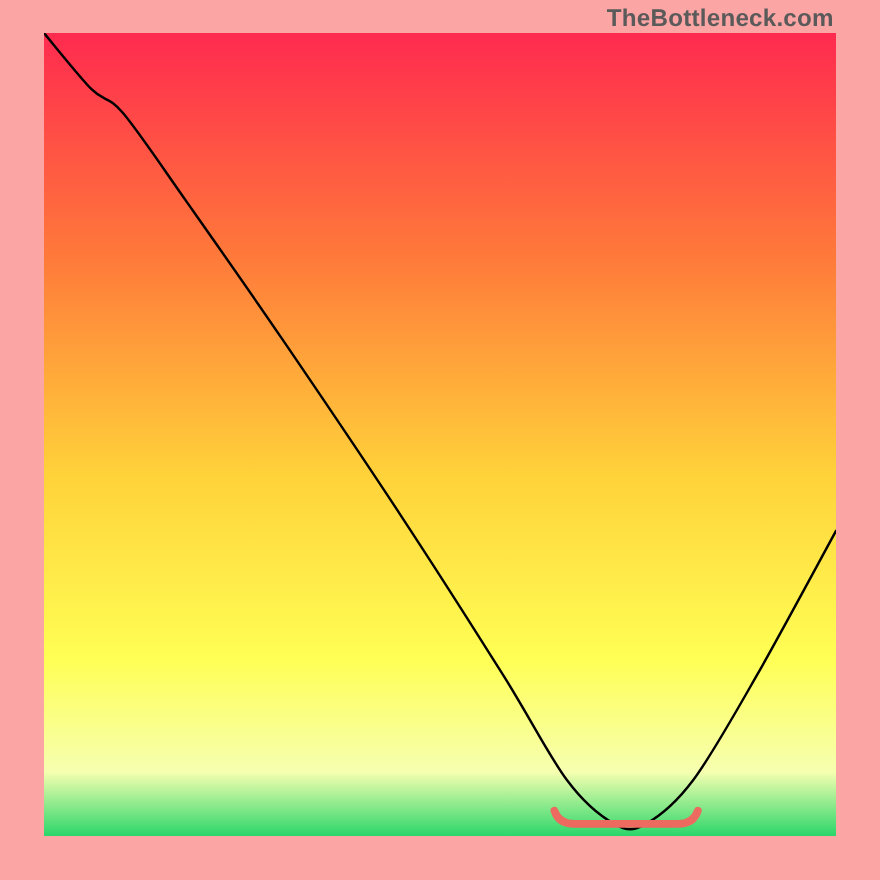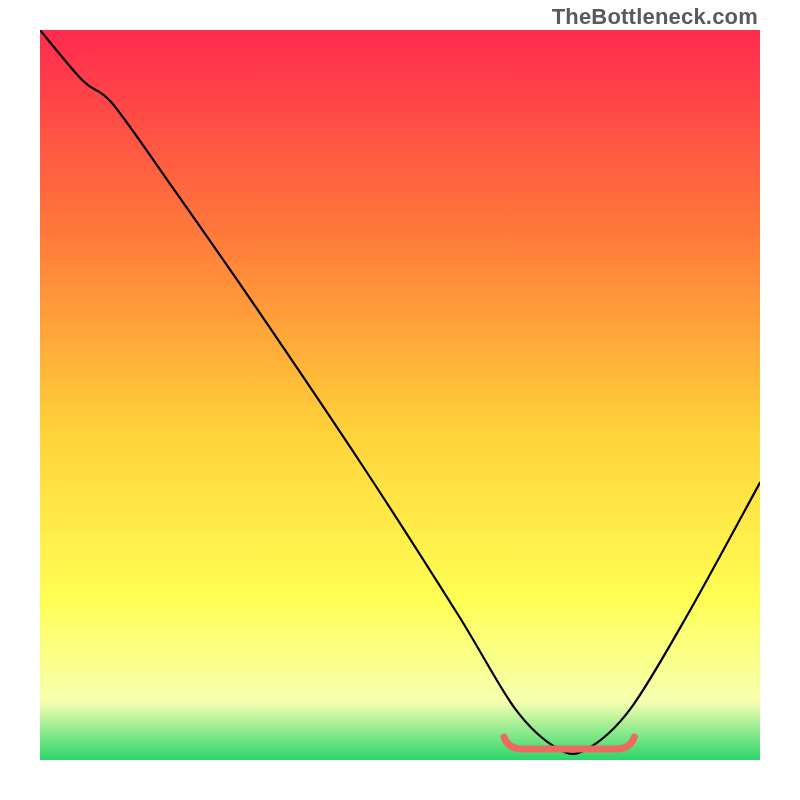--- a/index.html
+++ b/index.html
@@ -9,21 +9,21 @@
     height: 800px;
     background: #000;
     overflow: hidden;
   }
   .frame {
     position: absolute;
     left: 0;
     top: 0;
     width: 800px;
     height: 800px;
-    background: #ffffff;
+    background: #fca5a5;
     text-decoration: underline;
   }
   .plot {
     position: absolute;
     left: 40px;
     top: 30px;
     width: 720px;
     height: 730px;
     overflow: hidden;
   }

